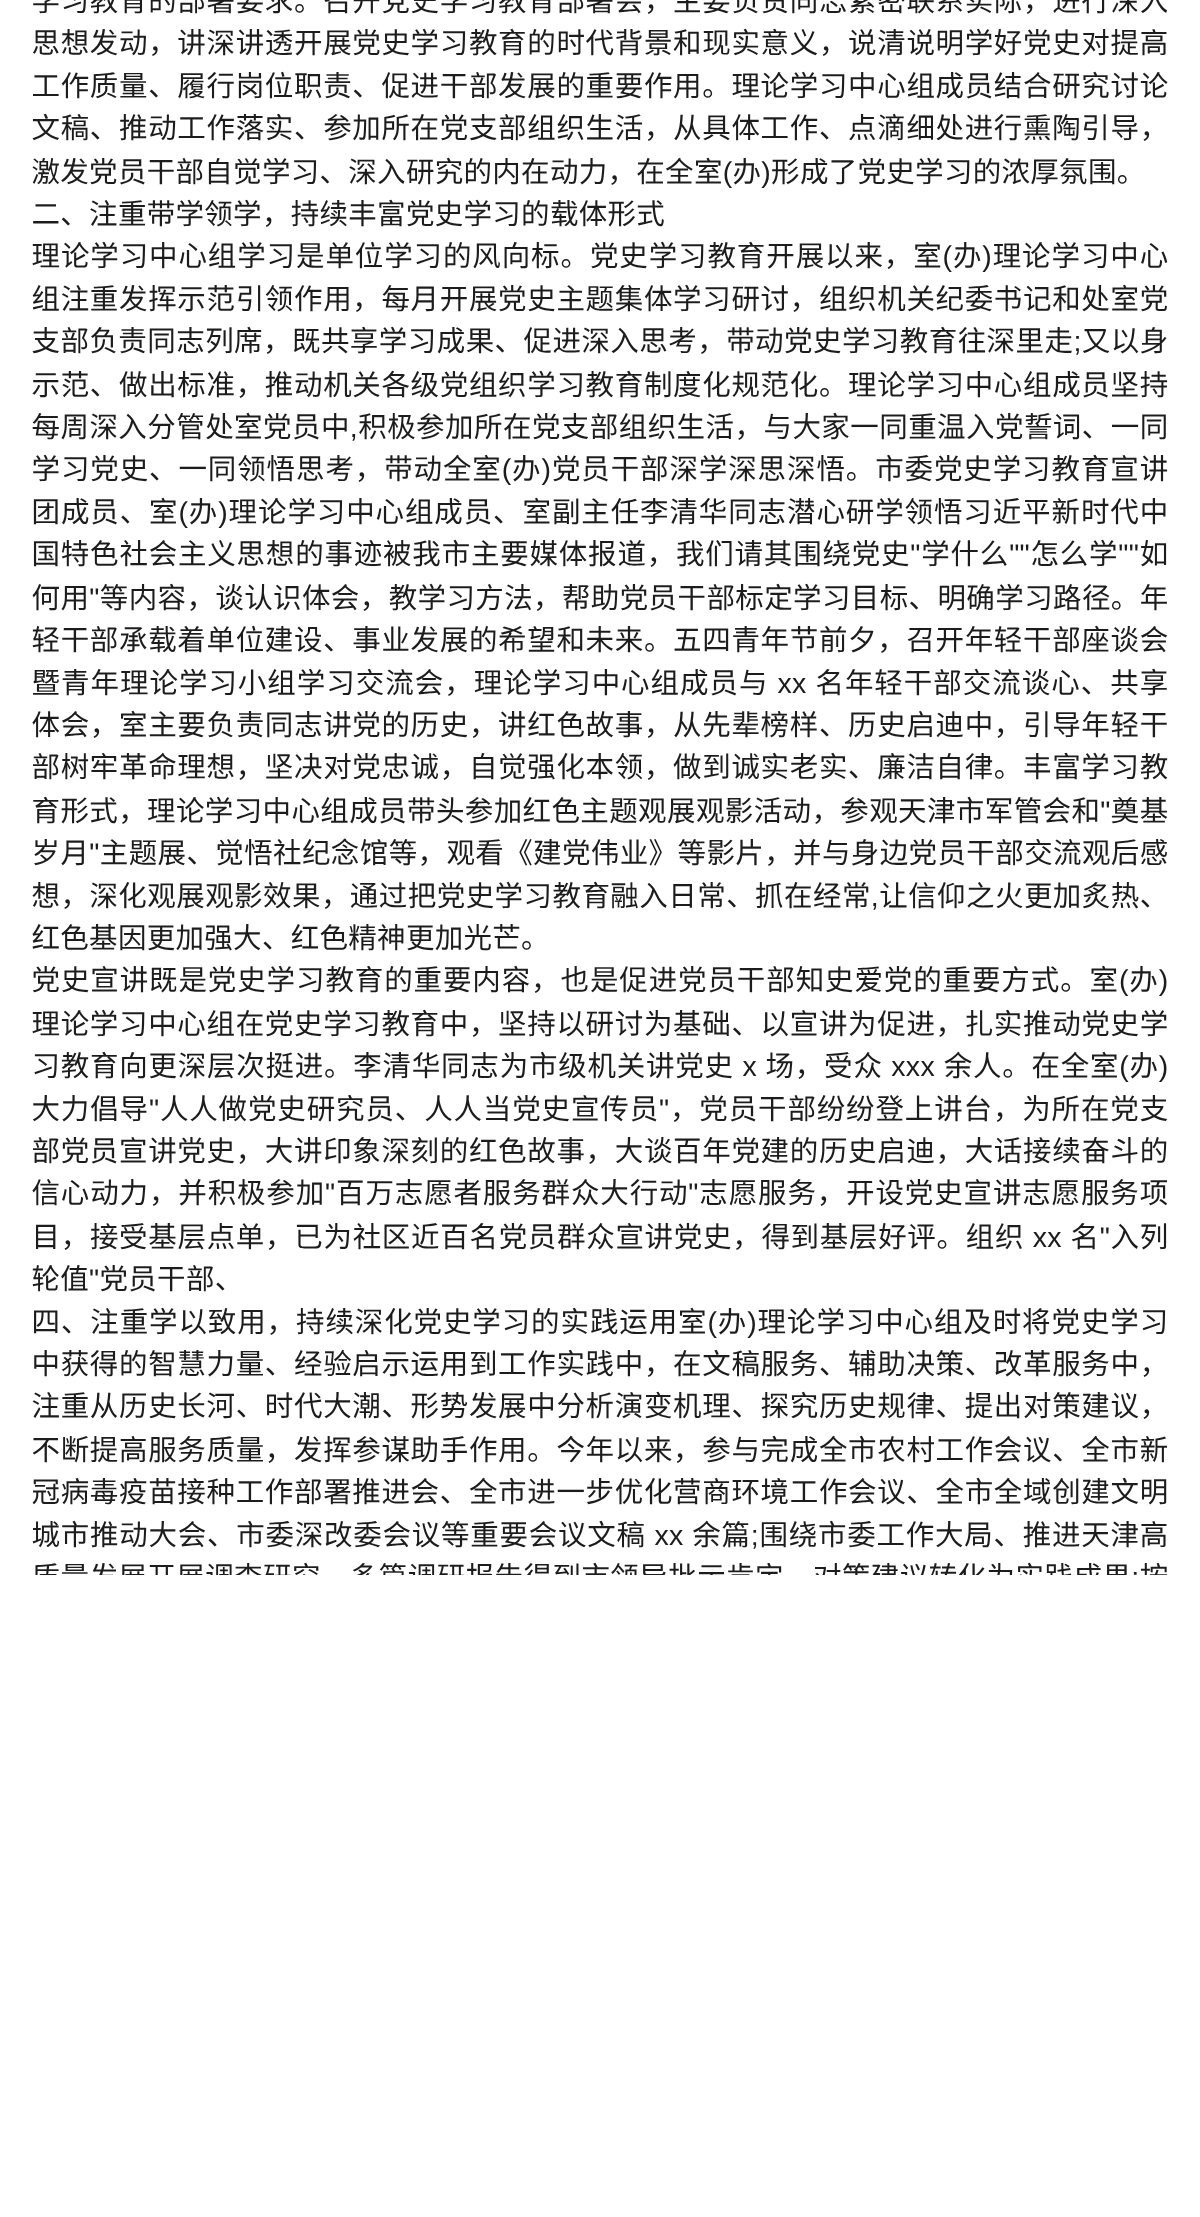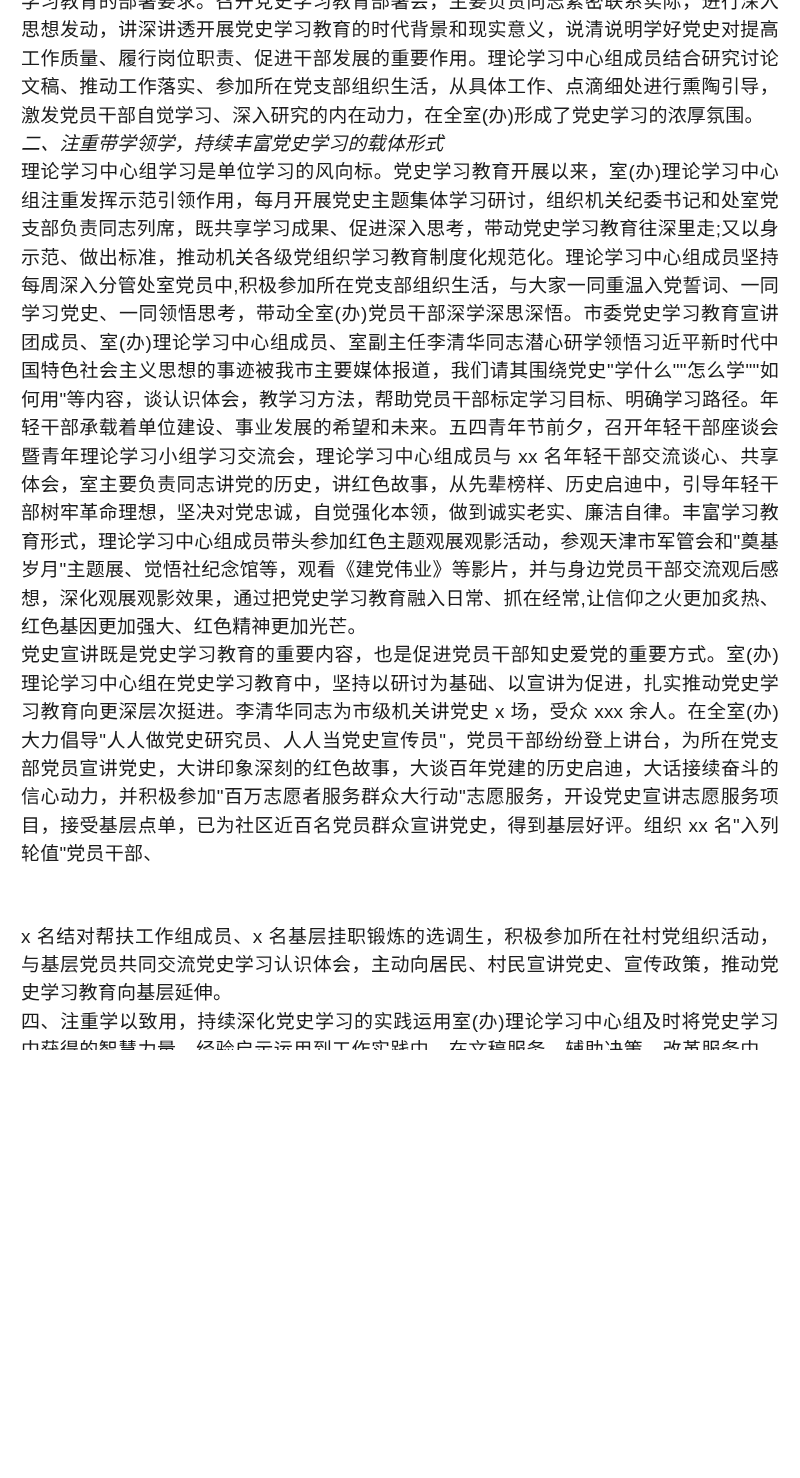--- a/index.html
+++ b/index.html
@@ -34,32 +34,30 @@
   
   .clip-top {
     margin-top: -12px;
   }
   
   .gap-top {
     margin-top: 54px;
   }
   .heading {
     font-weight: normal; 
-    font-style: italic;
   }
 </style>
 </head>
 <body>
 
 <div class="doc">
   <p class="para clip-top">学习教育的部署要求。召开党史学习教育部署会，主要负责同志紧密联系实际，进行深入思想发动，讲深讲透开展党史学习教育的时代背景和现实意义，说清说明学好党史对提高工作质量、履行岗位职责、促进干部发展的重要作用。理论学习中心组成员结合研究讨论文稿、推动工作落实、参加所在党支部组织生活，从具体工作、点滴细处进行熏陶引导，激发党员干部自觉学习、深入研究的内在动力，在全室(办)形成了党史学习的浓厚氛围。</p>
 
   <p class="para heading">二、注重带学领学，持续丰富党史学习的载体形式</p>
 
   <p class="para">理论学习中心组学习是单位学习的风向标。党史学习教育开展以来，室(办)理论学习中心组注重发挥示范引领作用，每月开展党史主题集体学习研讨，组织机关纪委书记和处室党支部负责同志列席，既共享学习成果、促进深入思考，带动党史学习教育往深里走;又以身示范、做出标准，推动机关各级党组织学习教育制度化规范化。理论学习中心组成员坚持每周深入分管处室党员中,积极参加所在党支部组织生活，与大家一同重温入党誓词、一同学习党史、一同领悟思考，带动全室(办)党员干部深学深思深悟。市委党史学习教育宣讲团成员、室(办)理论学习中心组成员、室副主任李清华同志潜心研学领悟习近平新时代中国特色社会主义思想的事迹被我市主要媒体报道，我们请其围绕党史"学什么""怎么学""如何用"等内容，谈认识体会，教学习方法，帮助党员干部标定学习目标、明确学习路径。年轻干部承载着单位建设、事业发展的希望和未来。五四青年节前夕，召开年轻干部座谈会暨青年理论学习小组学习交流会，理论学习中心组成员与 xx 名年轻干部交流谈心、共享体会，室主要负责同志讲党的历史，讲红色故事，从先辈榜样、历史启迪中，引导年轻干部树牢革命理想，坚决对党忠诚，自觉强化本领，做到诚实老实、廉洁自律。丰富学习教育形式，理论学习中心组成员带头参加红色主题观展观影活动，参观天津市军管会和"奠基岁月"主题展、觉悟社纪念馆等，观看《建党伟业》等影片，并与身边党员干部交流观后感想，深化观展观影效果，通过把党史学习教育融入日常、抓在经常,让信仰之火更加炙热、红色基因更加强大、红色精神更加光芒。</p>
 
 
   <p class="para">党史宣讲既是党史学习教育的重要内容，也是促进党员干部知史爱党的重要方式。室(办)理论学习中心组在党史学习教育中，坚持以研讨为基础、以宣讲为促进，扎实推动党史学习教育向更深层次挺进。李清华同志为市级机关讲党史 x 场，受众 xxx 余人。在全室(办)大力倡导"人人做党史研究员、人人当党史宣传员"，党员干部纷纷登上讲台，为所在党支部党员宣讲党史，大讲印象深刻的红色故事，大谈百年党建的历史启迪，大话接续奋斗的信心动力，并积极参加"百万志愿者服务群众大行动"志愿服务，开设党史宣讲志愿服务项目，接受基层点单，已为社区近百名党员群众宣讲党史，得到基层好评。组织 xx 名"入列轮值"党员干部、</p>
 
-  <p class="para gap-top">x 名结对帮扶工作组成员、x 名基层挂职锻炼的选调生，积极参加所在社村党组织活动，与基层党员共同交流党史学习认识体会，主动向居民、村民宣讲党史、宣传政策，推动党史学习教育向基层延伸。</p>
 
   <p class="para">四、注重学以致用，持续深化党史学习的实践运用室(办)理论学习中心组及时将党史学习中获得的智慧力量、经验启示运用到工作实践中，在文稿服务、辅助决策、改革服务中，注重从历史长河、时代大潮、形势发展中分析演变机理、探究历史规律、提出对策建议，不断提高服务质量，发挥参谋助手作用。今年以来，参与完成全市农村工作会议、全市新冠病毒疫苗接种工作部署推进会、全市进一步优化营商环境工作会议、全市全域创建文明城市推动大会、市委深改委会议等重要会议文稿 xx 余篇;围绕市委工作大局、推进天津高质量发展开展调查研究，多篇调研报告得到市领导批示肯定，对策建议转化为实践成果;按照市委深改委领导要求，认真筹备市委深改委扩大会议，听取各区委书记、部分承担重点改革任务的市级部门主要负责同志抓全面深化改革工作述职评议，完成对各区 2020 年度全面深化改革绩效考评等重点工作，通过学以致用、用以促学、学用相长，使党史学习更加有的放矢，有力推动学思用贯通、知信行统一。</p>
 </div>
 
 </body></html>

